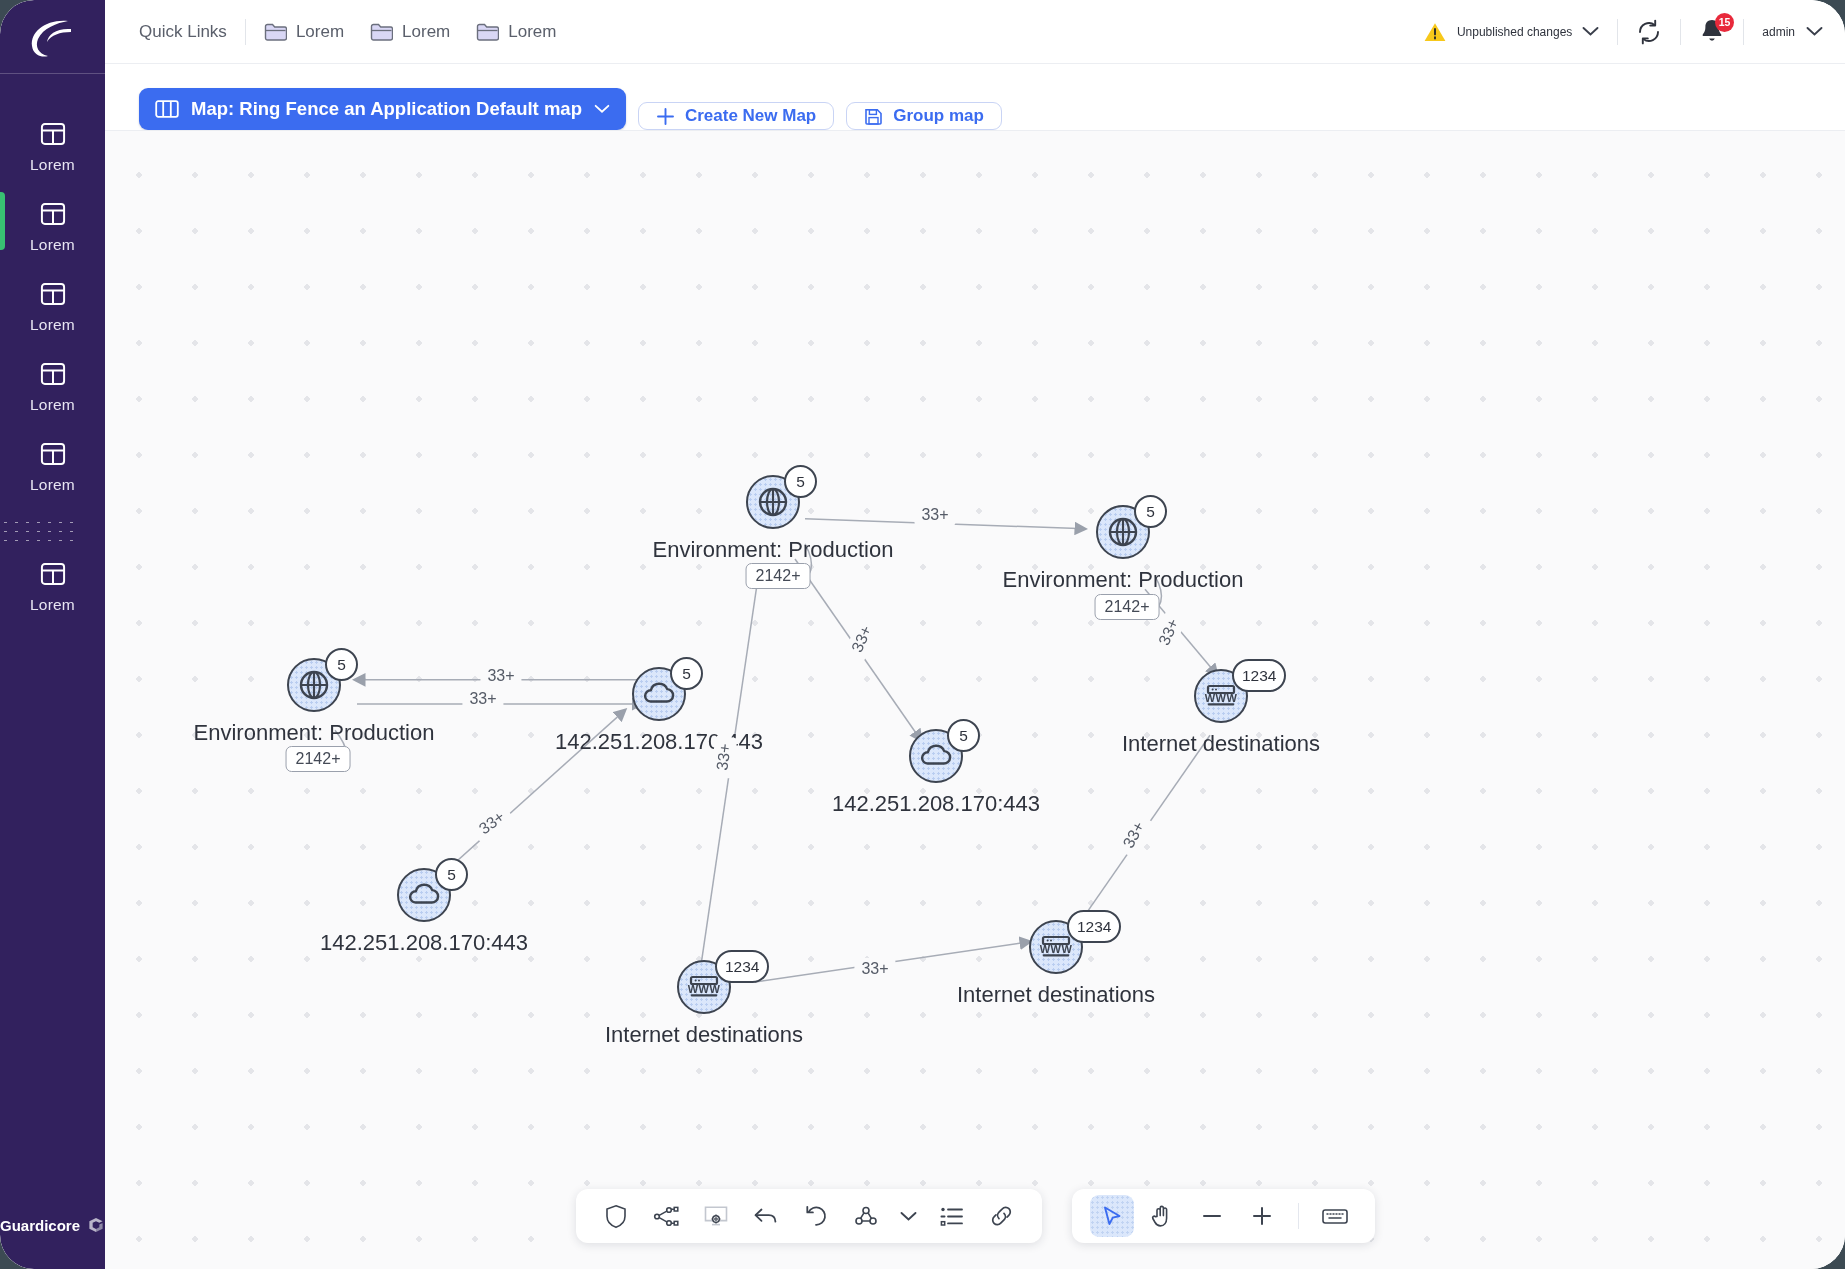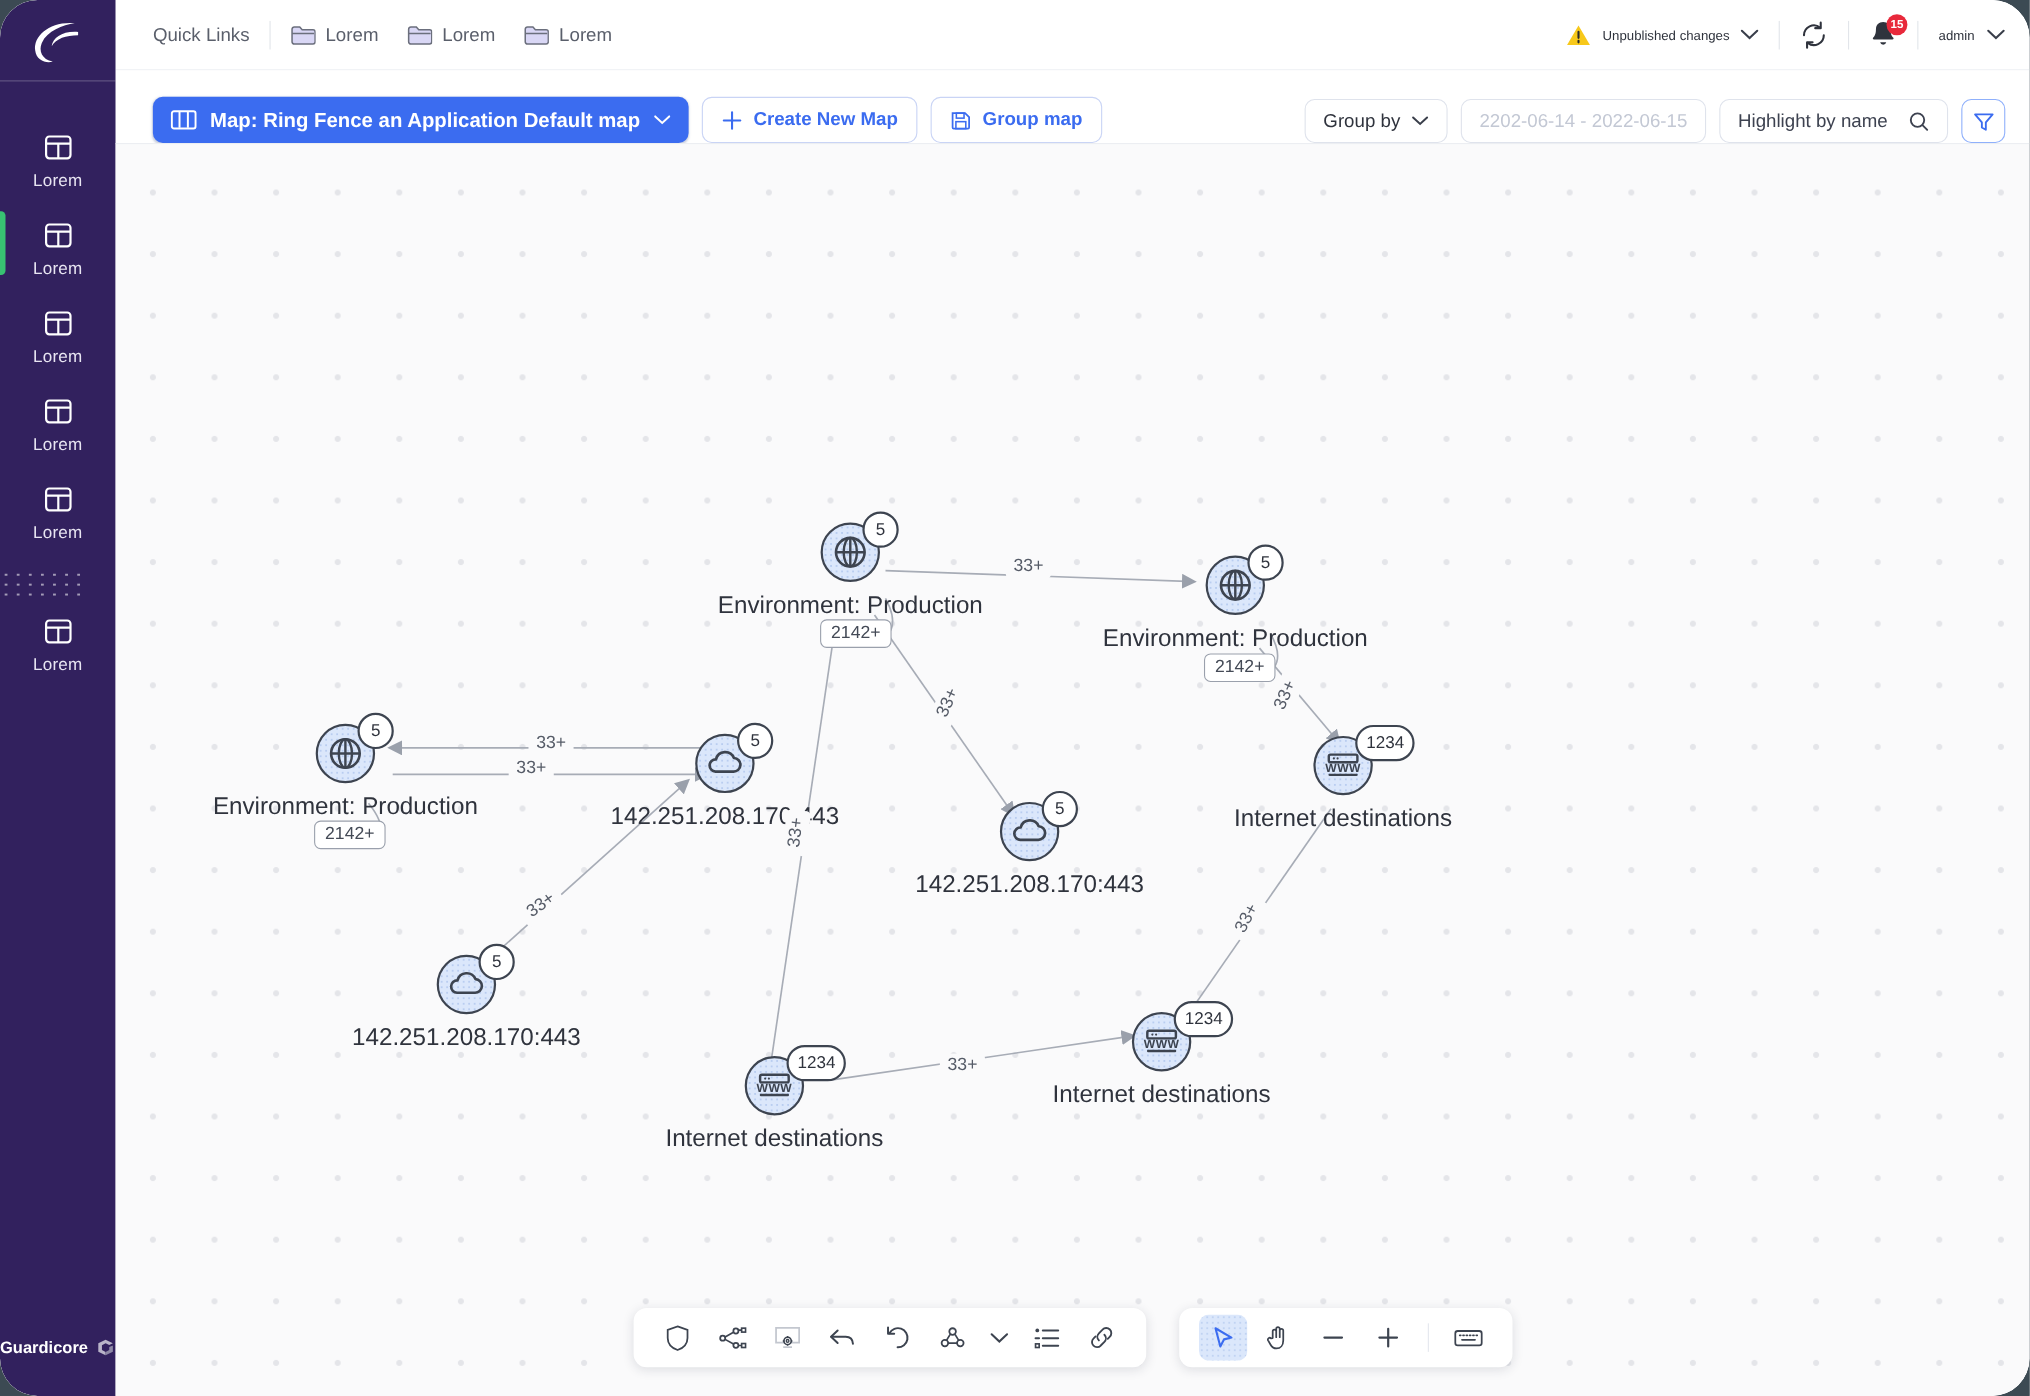--- a/index.html
+++ b/index.html
@@ -101,21 +101,21 @@
   .btn-map {
     display:flex; align-items:center; gap:12px;
     height:42px; padding:0 16px;
     background:#3b6cf0; color:#fff;
     border-radius:9px; cursor:pointer;
     font-size:18.5px; font-weight:600;
     box-shadow:0 1px 2px rgba(40,60,120,.25);
   }
   .btn-out {
     display:flex; align-items:center; gap:10px;
-    height:42px; padding:0 17px;
+    height:28px; padding:0 17px;
     border:1px solid #c9d4f5; border-radius:9px;
     color:#3b6cf0; background:#fff; cursor:pointer;
     font-size:17px; font-weight:600;
   }
   .tb-right { margin-left:auto; display:flex; align-items:center; gap:12px; }
   .pill {
     height:40px; display:flex; align-items:center; gap:10px;
     padding:0 16px; border:1px solid #dfe3ec; border-radius:9px;
     background:#fff; font-size:17px; color:#2f333d; cursor:pointer;
   }
@@ -350,43 +350,20 @@
 
       <div class="btn-out">
         <svg width="19" height="19" viewBox="0 0 19 19">
           <path d="M2 2.8h11.3L17 6.5V16a1 1 0 01-1 1H3a1 1 0 01-1-1z" fill="none" stroke="#3b6cf0" stroke-width="1.6"></path>
           <rect x="5.4" y="2.8" width="7" height="4.6" fill="none" stroke="#3b6cf0" stroke-width="1.4"></rect>
           <rect x="5" y="10.6" width="9" height="6.4" fill="none" stroke="#3b6cf0" stroke-width="1.4"></rect>
         </svg>
         <span>Group map</span>
       </div>
 
-      <div class="tb-right">
-        <div class="pill">
-          <span>Group by</span>
-          <svg width="16" height="10" viewBox="0 0 17 11">
-              <path d="M1.5 2l7 6.5L15.5 2" fill="none" stroke="#3a3f4b" stroke-width="2" stroke-linecap="round"></path>
-            </svg>
-        </div>
-        <div class="pill ghost">
-          <span>2202-06-14 - 2022-06-15</span>
-        </div>
-        <div class="pill search">
-          <span>Highlight by name</span>
-          <svg width="19" height="19" viewBox="0 0 19 19">
-              <circle cx="8.2" cy="8.2" r="6.1" fill="none" stroke="#3d4250" stroke-width="1.7"></circle>
-              <path d="M12.7 12.7l4.3 4.3" stroke="#3d4250" stroke-width="1.7" stroke-linecap="round"></path>
-            </svg>
-        </div>
-        <div class="icon-btn">
-          <svg width="21" height="21" viewBox="0 0 21 21">
-              <path d="M2.5 4h16l-6.2 7.3V18l-3.6-2.1v-4.6z" fill="none" stroke="#3b6cf0" stroke-width="1.7" stroke-linejoin="round"></path>
-            </svg>
-        </div>
-      </div>
     </div>
 
     <div class="canvas">
       <div class="graph" id="graph">
         <svg class="edges" viewBox="0 0 1740 1130" preserveAspectRatio="none">
           <defs>
             <marker id="ah" markerWidth="9" markerHeight="9" refX="7" refY="4.5" orient="auto">
               <path d="M0 0 L9 4.5 L0 9 z" fill="#9aa0ab"></path>
             </marker>
           </defs>

